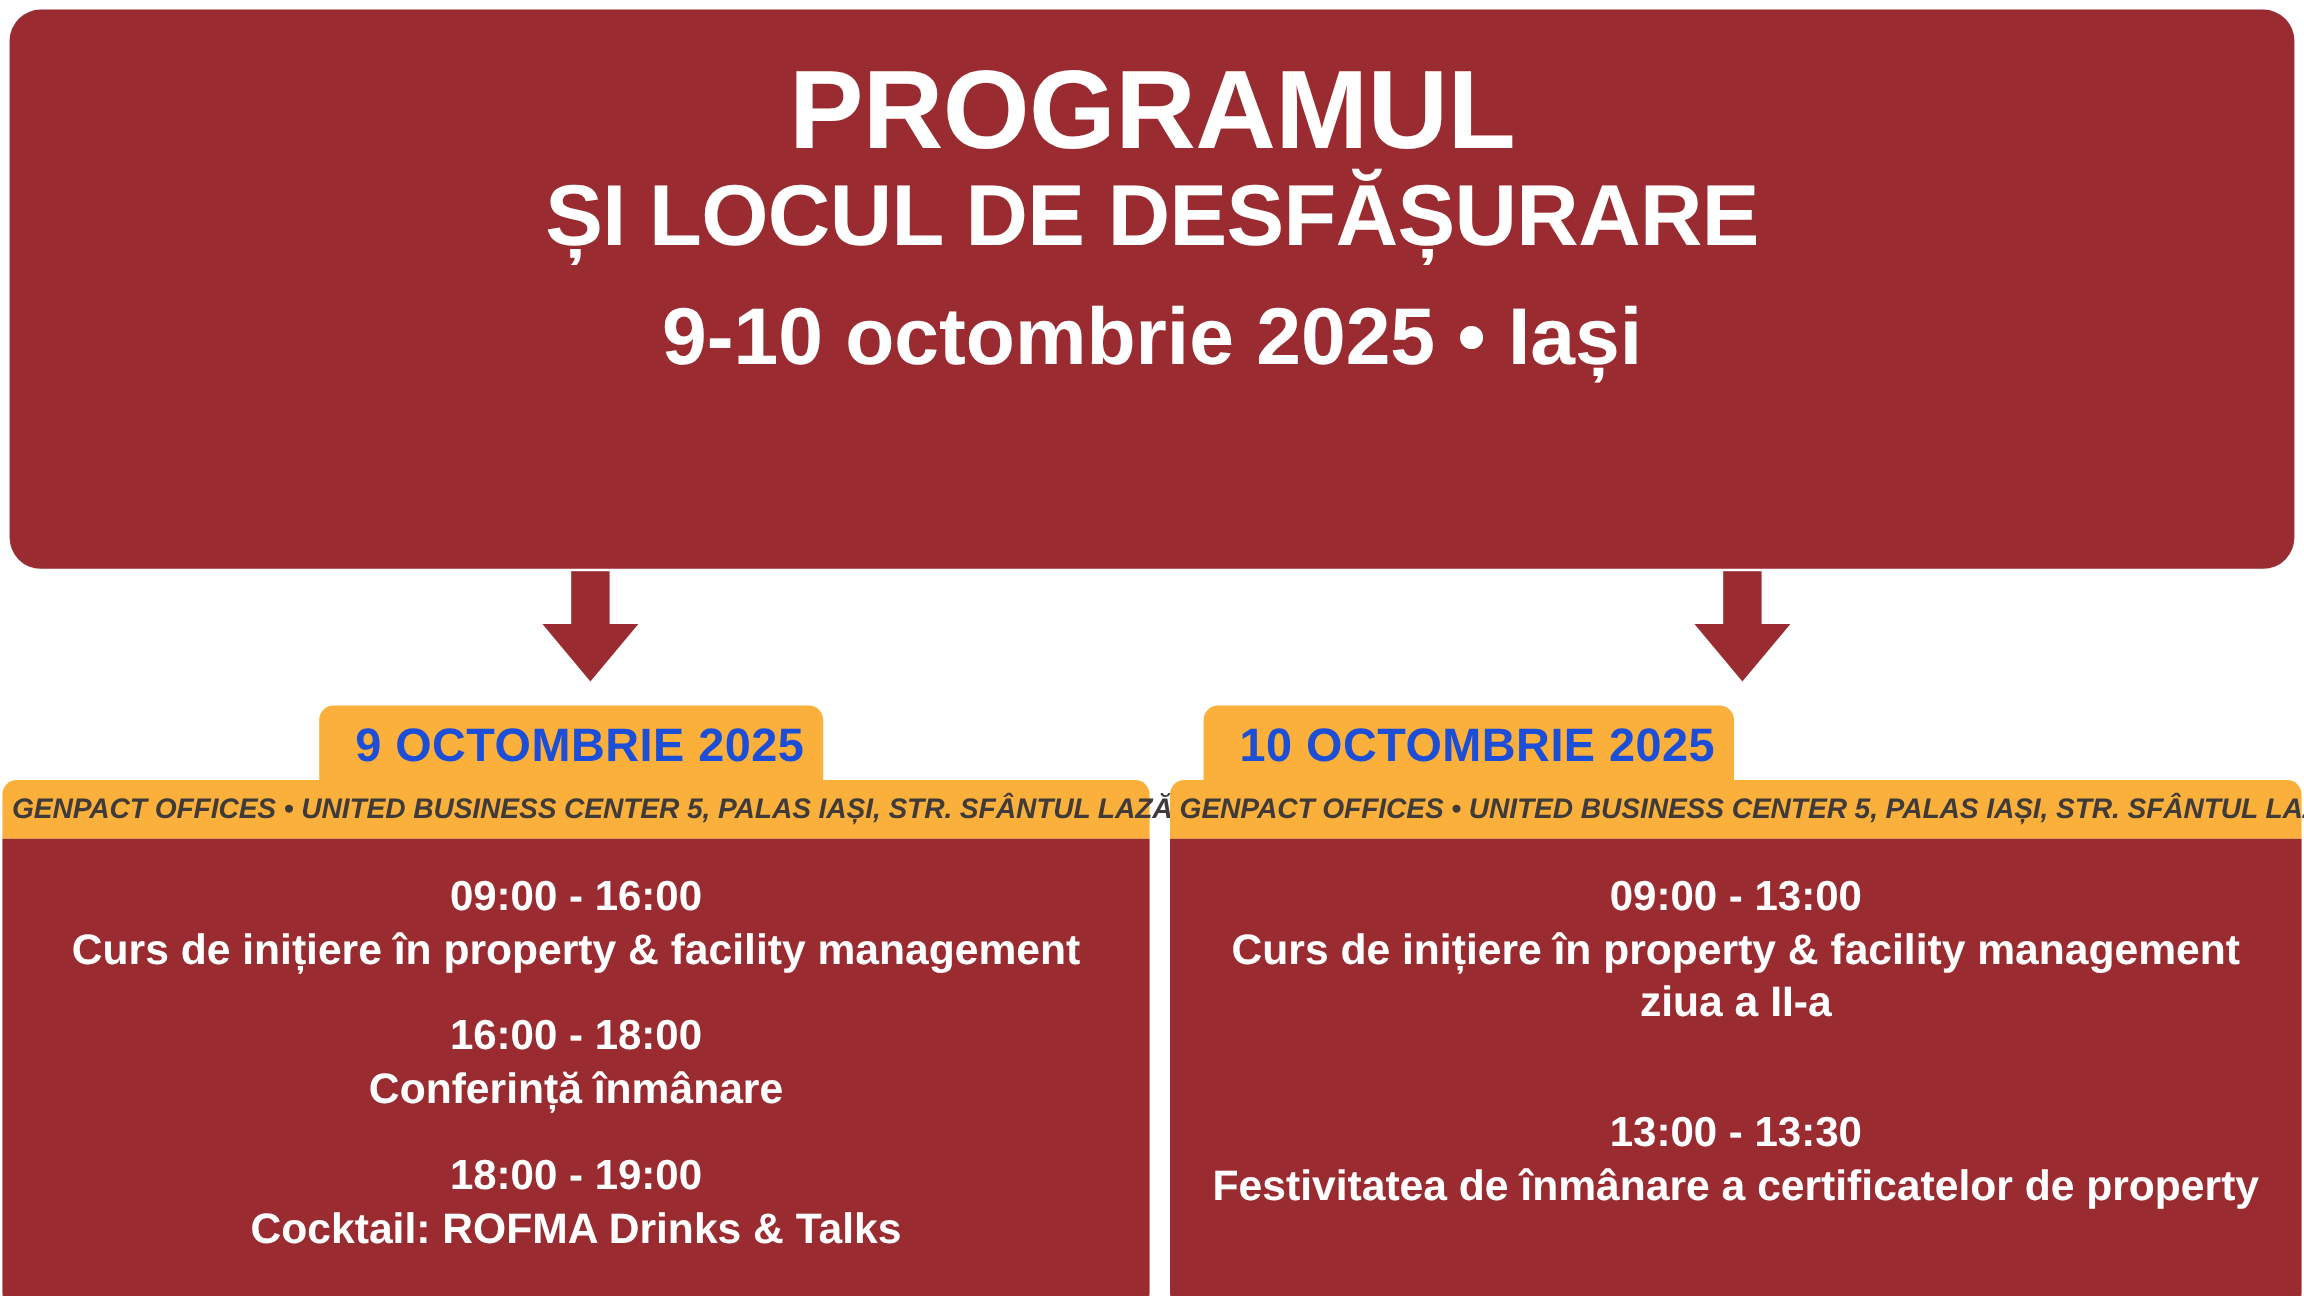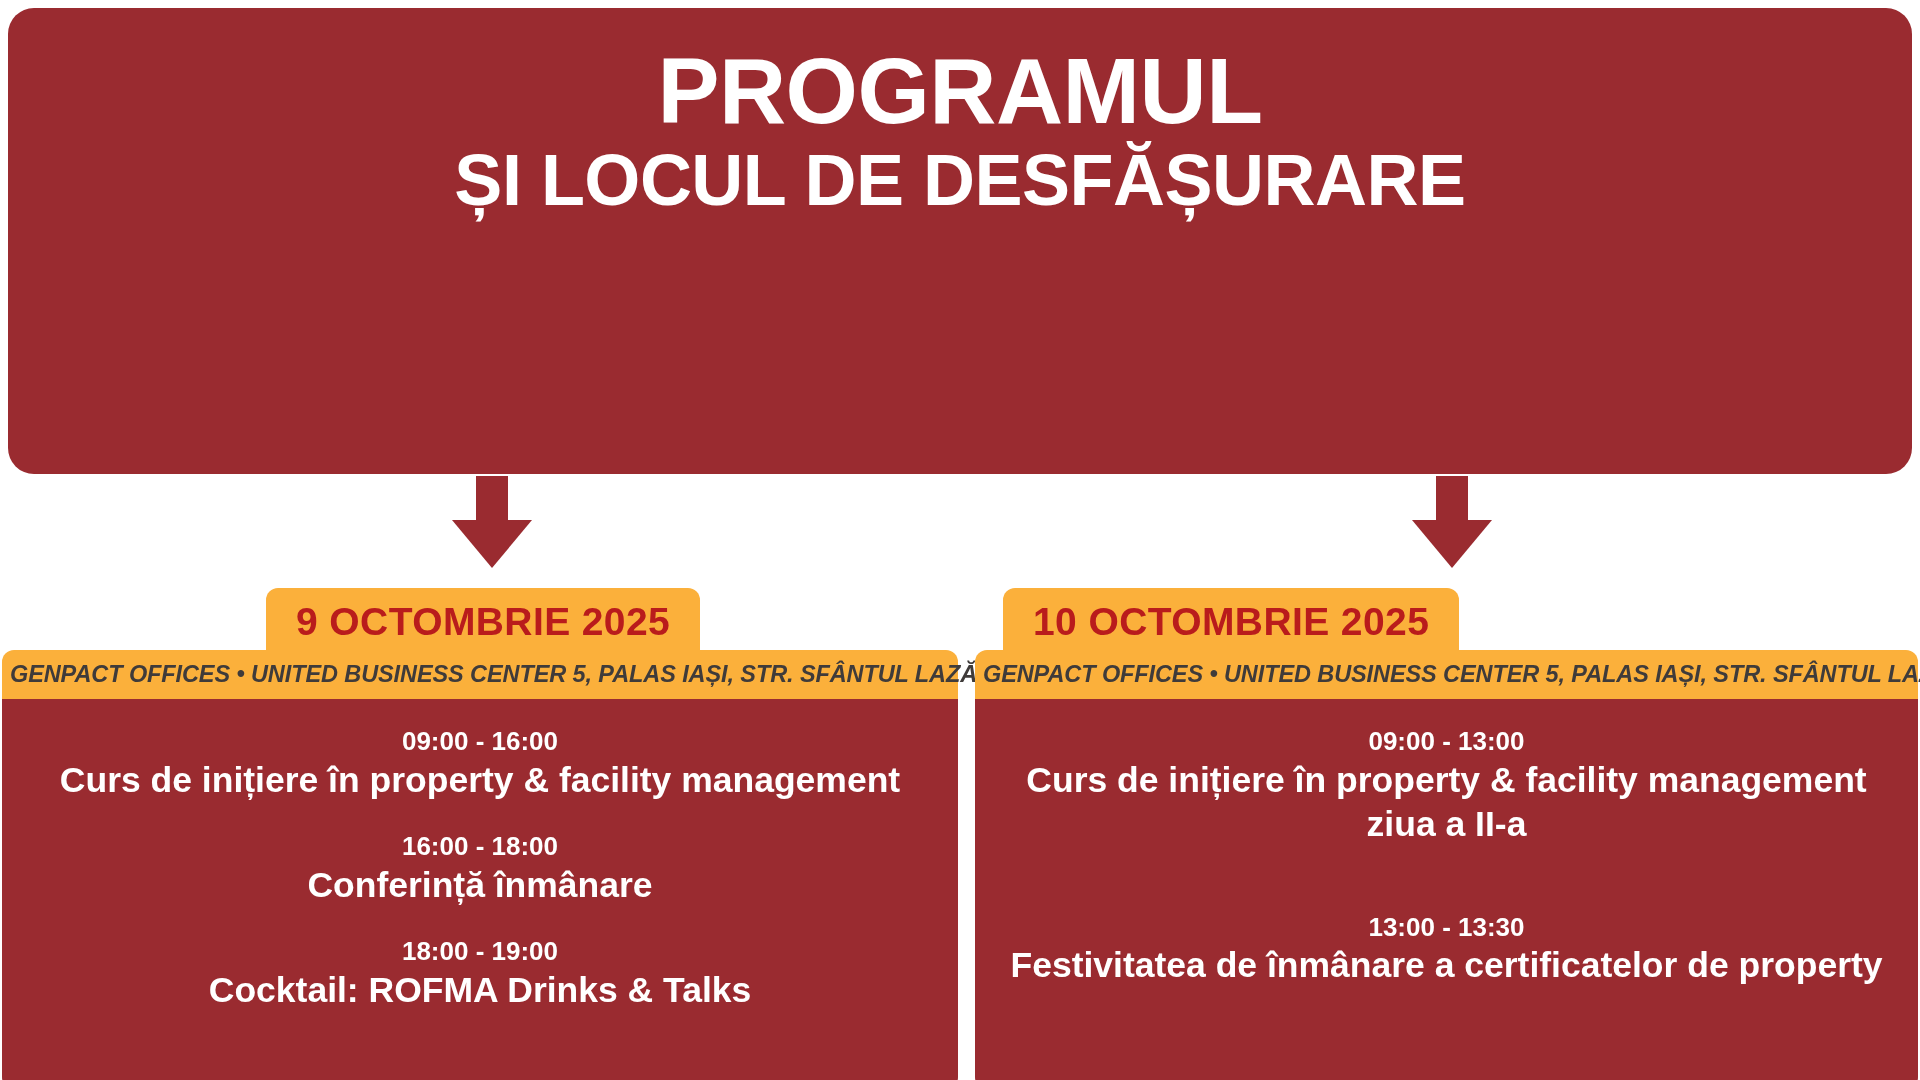--- a/index.html
+++ b/index.html
@@ -67,26 +67,26 @@
 
   
   .col{position:absolute;top:588px;}
   .col-left{left:2px;width:956px;}
   .col-right{left:975px;width:943px;}
 
   .tab{
     position:relative;
     display:inline-block;
     background:#FBB03B;
-    color:#b91c1c;
+    color:#1d4ed8;
     font-weight:bold;
     font-size:39px;
     letter-spacing:0.4px;
     border-radius:12px 12px 0 0;
-    padding:12px 30px 10px 30px;
+    padding:12px 16px 10px 30px;
     line-height:1.12;
     white-space:nowrap;
     box-sizing:border-box;
   }
   .tab-row{display:block;height:62px;}
   .tab-row-left{padding-left:264px;}
   .tab-row-right{padding-left:28px;}
 
   .addr{
     background:#FBB03B;
@@ -110,21 +110,21 @@
     border-radius:0 0 14px 14px;
     box-sizing:border-box;
     padding:26px 18px 30px 18px;
     text-align:center;
   }
   .body-left{height:392px;}
   .body-right{height:392px;}
 
   .time{
     font-weight:bold;
-    font-size:26px;
+    font-size:35px;
     line-height:1.25;
     margin:0;
     white-space:nowrap;
   }
   .desc{
     font-weight:bold;
     font-size:35.5px;
     line-height:1.26;
     margin:0 0 28px 0;
   }
@@ -132,20 +132,21 @@
   .gap{height:36px;}
 </style>
 </head>
 <body>
 
 <div class="stage">
 
   <div class="header">
     <div class="header-line1">PROGRAMUL</div>
     <div class="header-line2">ȘI LOCUL DE DESFĂȘURARE</div>
+    <div class="header-sub">9-10 octombrie 2025 • Iași</div>
   </div>
 
   <div class="arrow arrow-left">
     <div class="stem"></div>
     <div class="head"></div>
   </div>
   <div class="arrow arrow-right">
     <div class="stem"></div>
     <div class="head"></div>
   </div>

